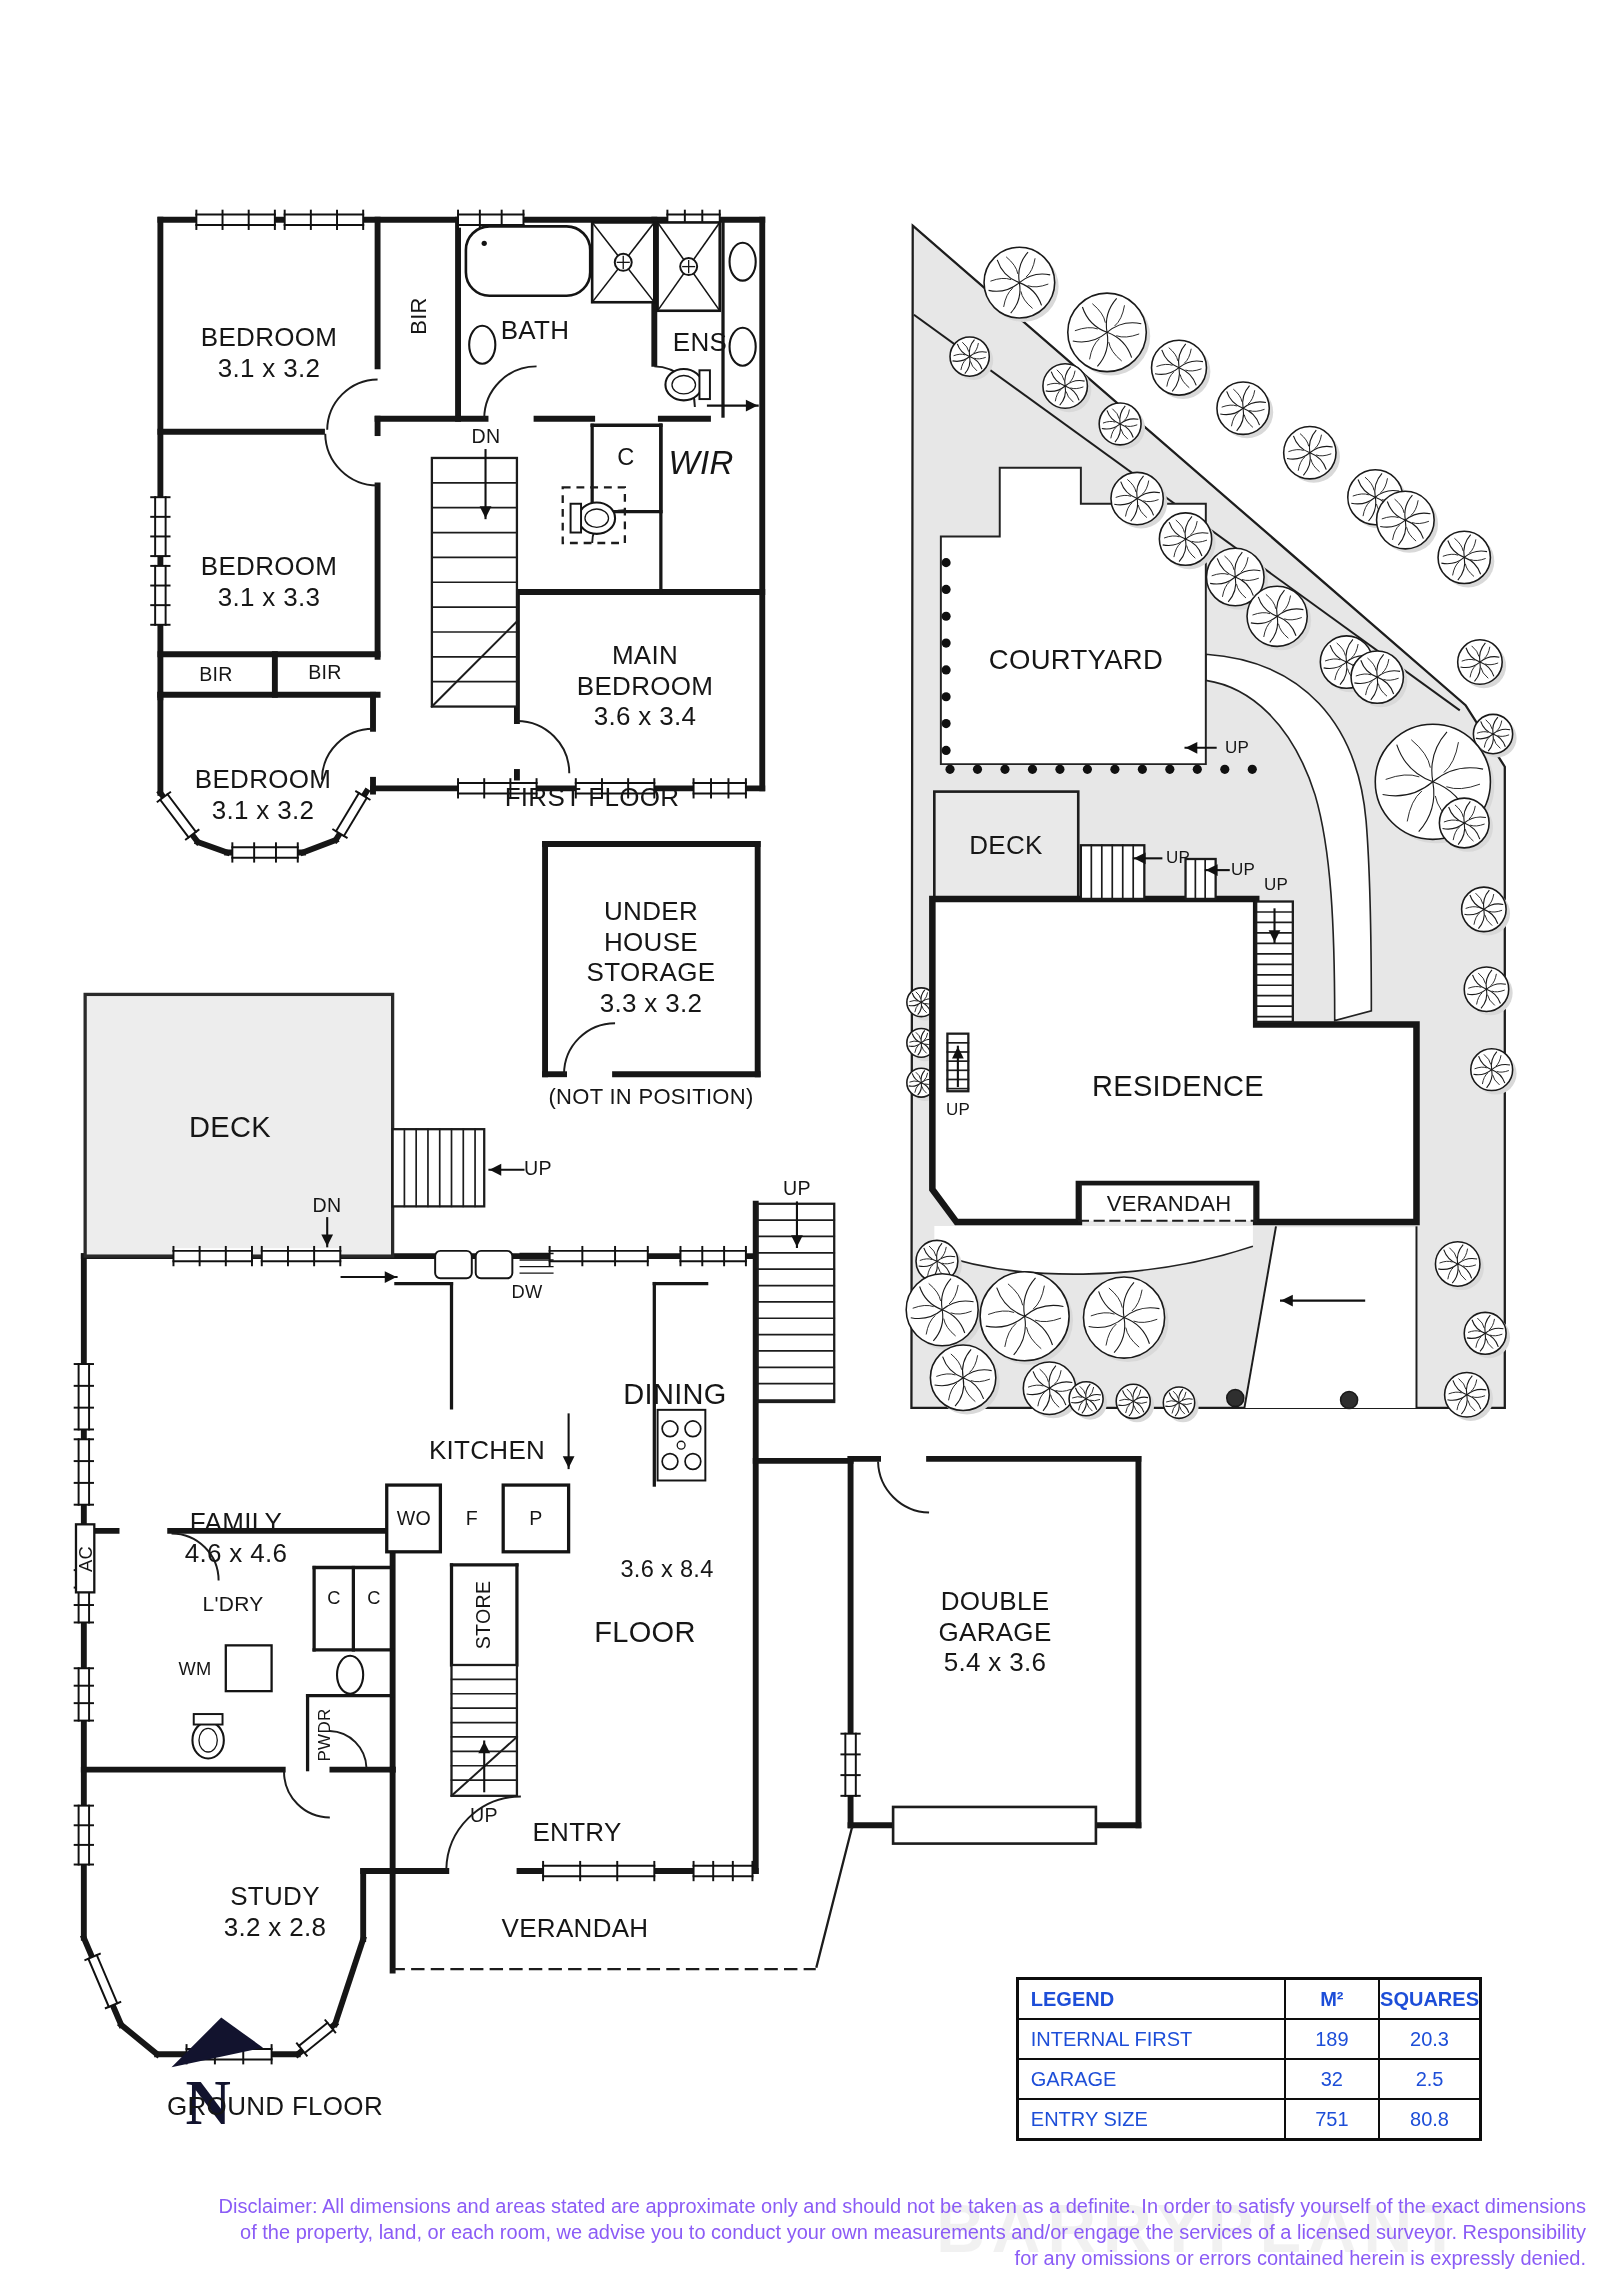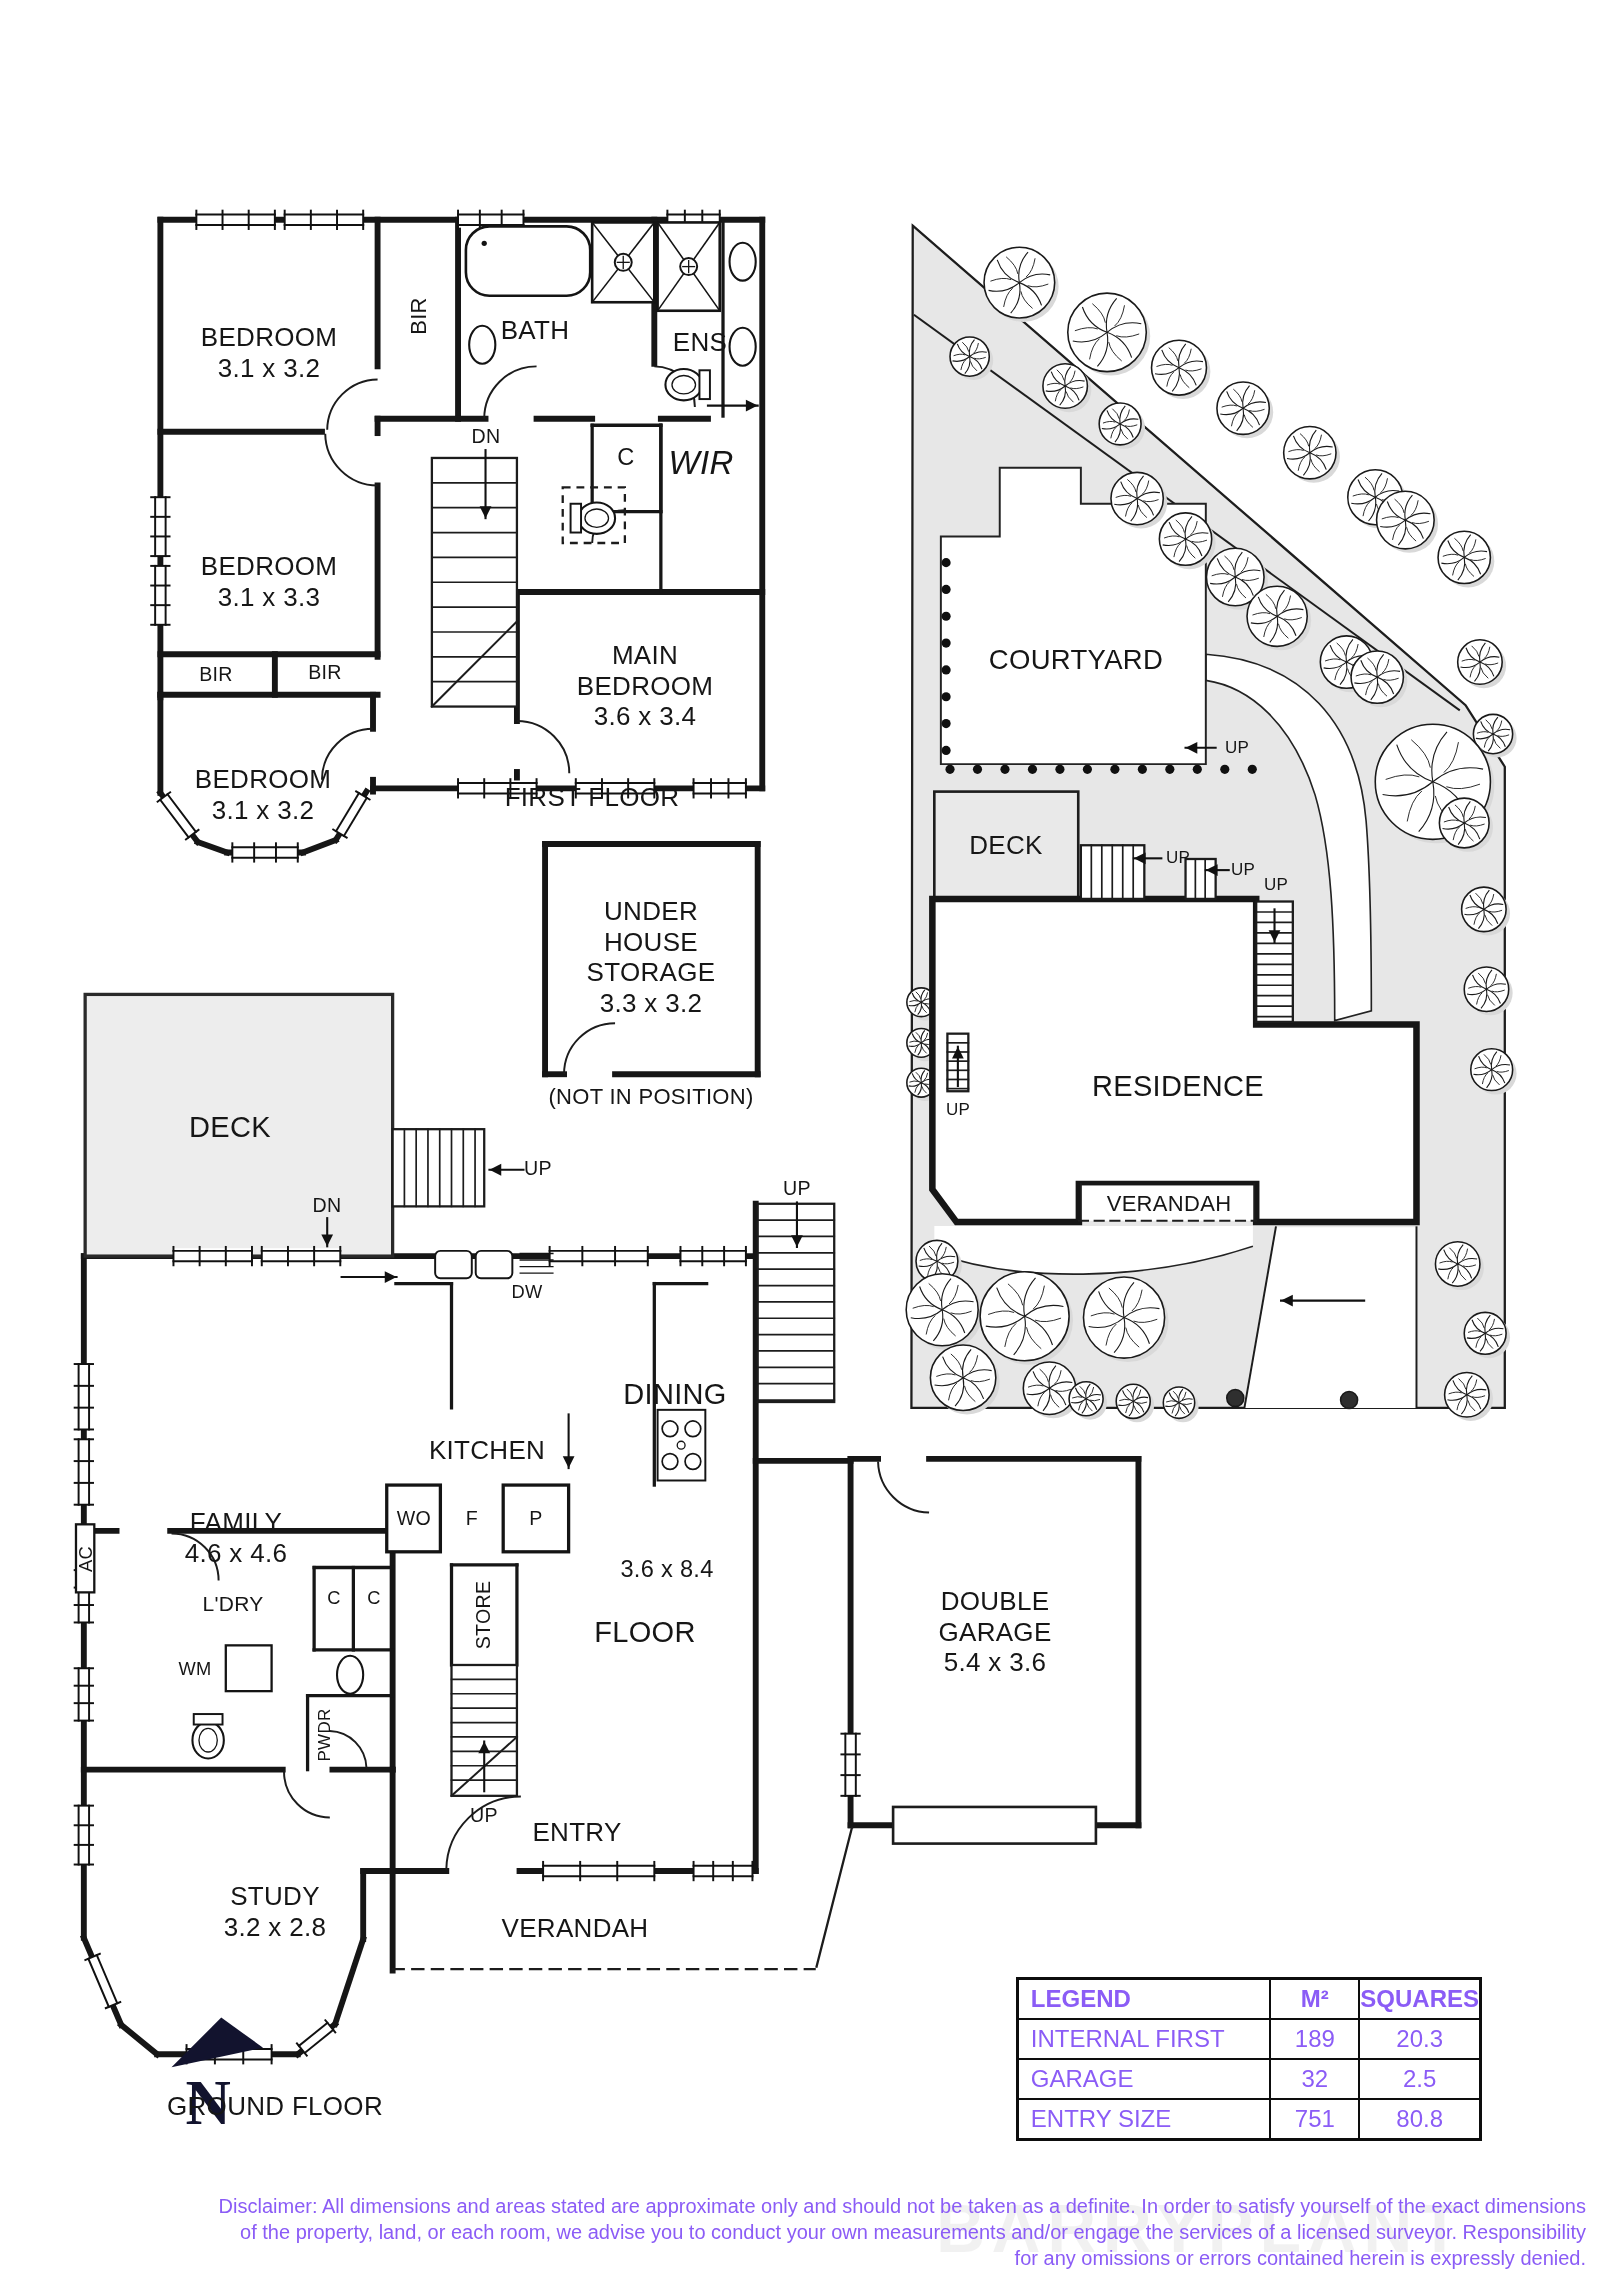--- a/index.html
+++ b/index.html
@@ -6,21 +6,21 @@
   .page{position:relative;width:1622px;height:2295px;background:#fff;overflow:hidden;
         font-family:"Liberation Sans", sans-serif;color:#111;}
   #plan-svg{position:absolute;left:0;top:0;width:1622px;height:2295px;}
   .label{position:absolute;transform:translate(-50%,-50%);white-space:pre-line;text-align:center;
          color:#161616;line-height:1.18;letter-spacing:0.3px;font-weight:400;}
   .watermark{position:absolute;left:936px;top:2189px;font-size:68px;font-weight:700;
              letter-spacing:6.5px;color:#000;opacity:0.05;}
   .disclaimer{position:absolute;left:0;top:2193px;width:1586px;text-align:right;
               font-size:20px;line-height:1.3;color:#8b5cf6;}
   table.legend{position:absolute;left:1016px;top:1977px;width:466px;border-collapse:collapse;
-               font-size:24px;color:#8b5cf6;}
+               font-size:20px;color:#1d4ed8;}
   table.legend th, table.legend td{border:2.6px solid #0d0d0d;height:38px;padding:0;}
   table.legend{border:3.9px solid #0d0d0d;}
   table.legend th{font-weight:700;text-align:center;}
   table.legend th:first-child, table.legend td:first-child{text-align:left;padding-left:11.8px;width:262px;}
   table.legend td{text-align:center;}
   table.legend th.num{width:96px;}
 </style>
 </head>
 <body>
 

